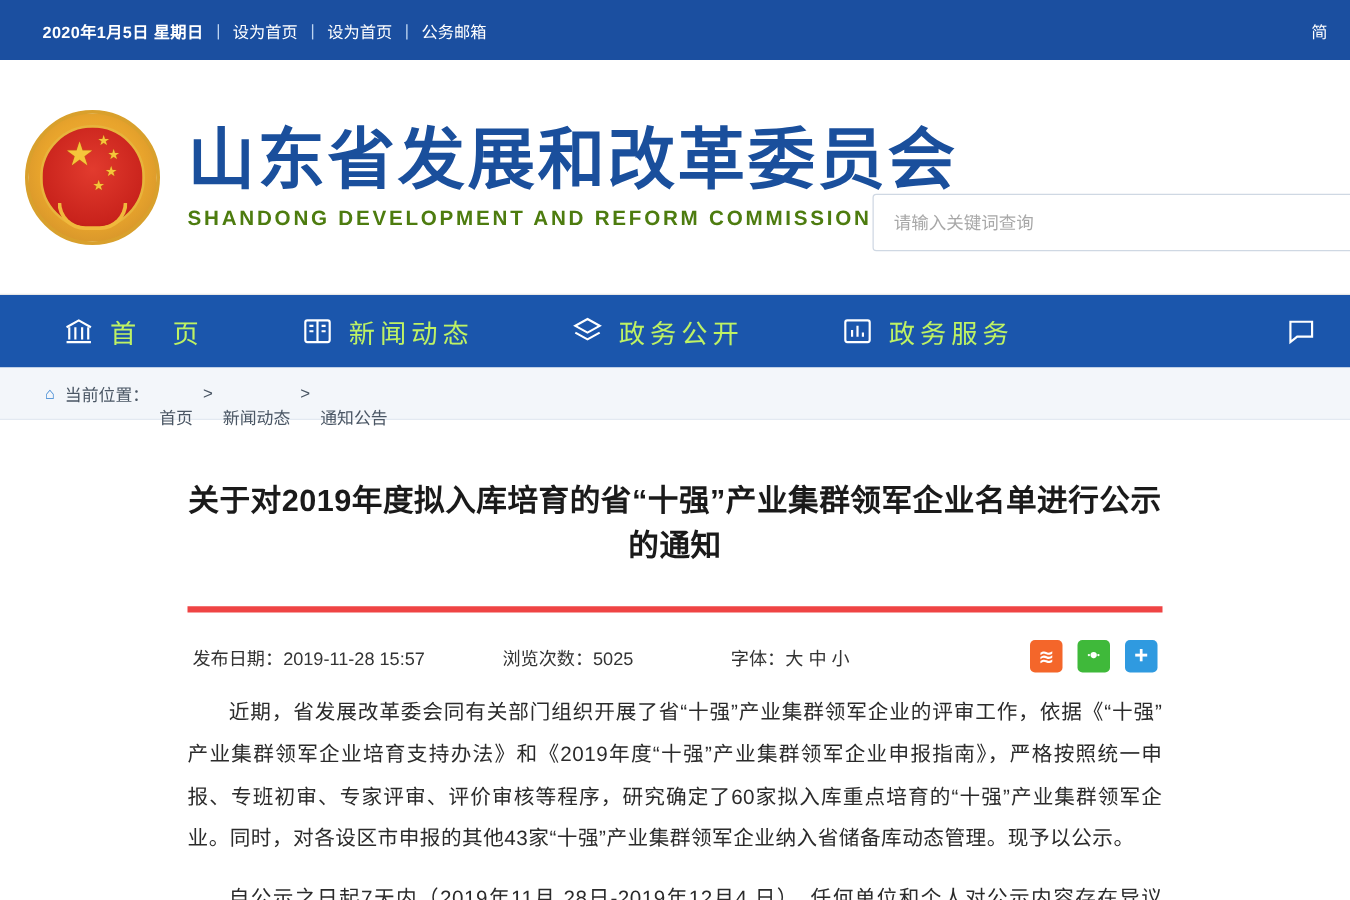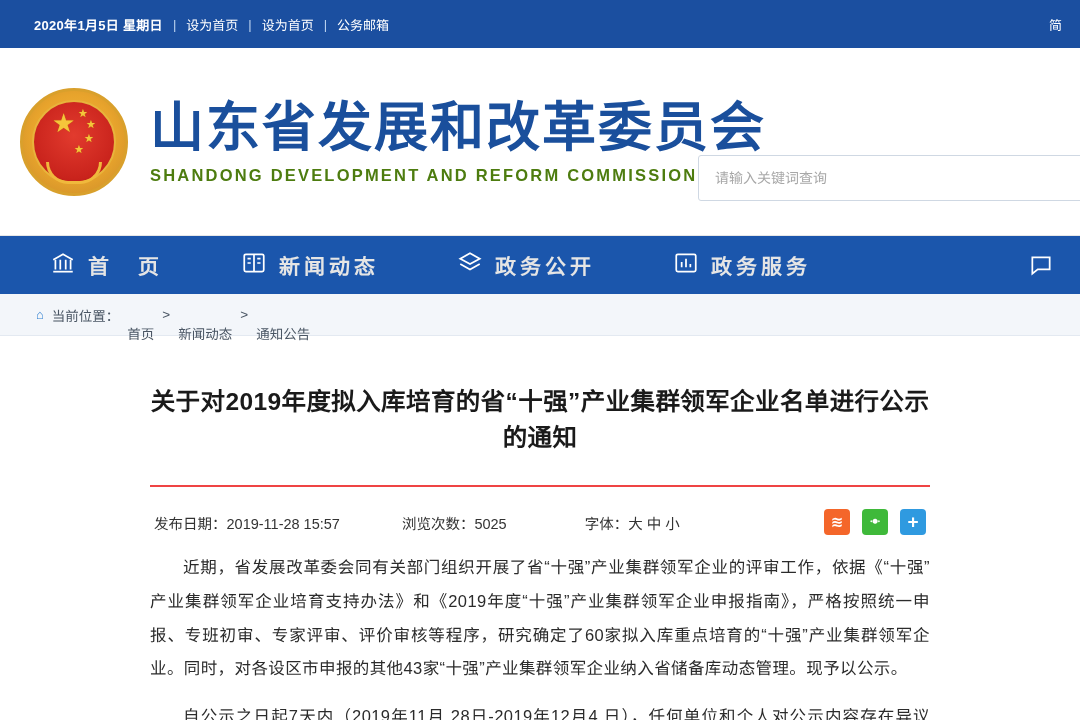--- a/index.html
+++ b/index.html
@@ -116,24 +116,25 @@
   .nav {
     height: 58px;
     background: #1b56ac;
     display: flex;
     align-items: center;
     padding-left: 50px;
     gap: 0;
   }
   .nav-item {
     display: flex;
+    align-items: center;
     gap: 12px;
-    color: #e5e5e5;
+    color: #bef264;
     font-size: 21px;
-    font-weight: bold;
+    font-weight: normal;
     padding-right: 78px;
     white-space: nowrap;
     letter-spacing: 4px;
     cursor: pointer;
   }
   .nav-item .nico { display: inline-flex; width: 26px; height: 26px; }
   .nav-item svg { width: 26px; height: 26px; fill: none; stroke: #ffffff; stroke-width: 1.6; }
   .nav-tail { margin-left: auto; padding-right: 26px; display: flex; align-items: center; }
   .nav-tail svg { width: 26px; height: 26px; stroke: #ffffff; stroke-width: 1.6; fill: none; }
 
@@ -159,21 +160,21 @@
   .art-title {
     text-align: center;
     font-size: 24.5px;
     font-weight: bold;
     color: #1a1a1a;
     padding: 48px 0 30px;
     line-height: 1.45;
     letter-spacing: .4px;
   }
   .meta {
-    border-top: 2px solid #ef4444;
+    border-top: 5px solid #ef4444;
     padding: 22px 4px 16px;
     display: flex;
     align-items: center;
     font-size: 14.5px;
     color: #333;
   }
   .meta .m-item { white-space: nowrap; }
   .meta .m-date { margin-right: 62px; }
   .meta .m-views { margin-right: 78px; }
   .meta .m-font { margin-right: 0; }

